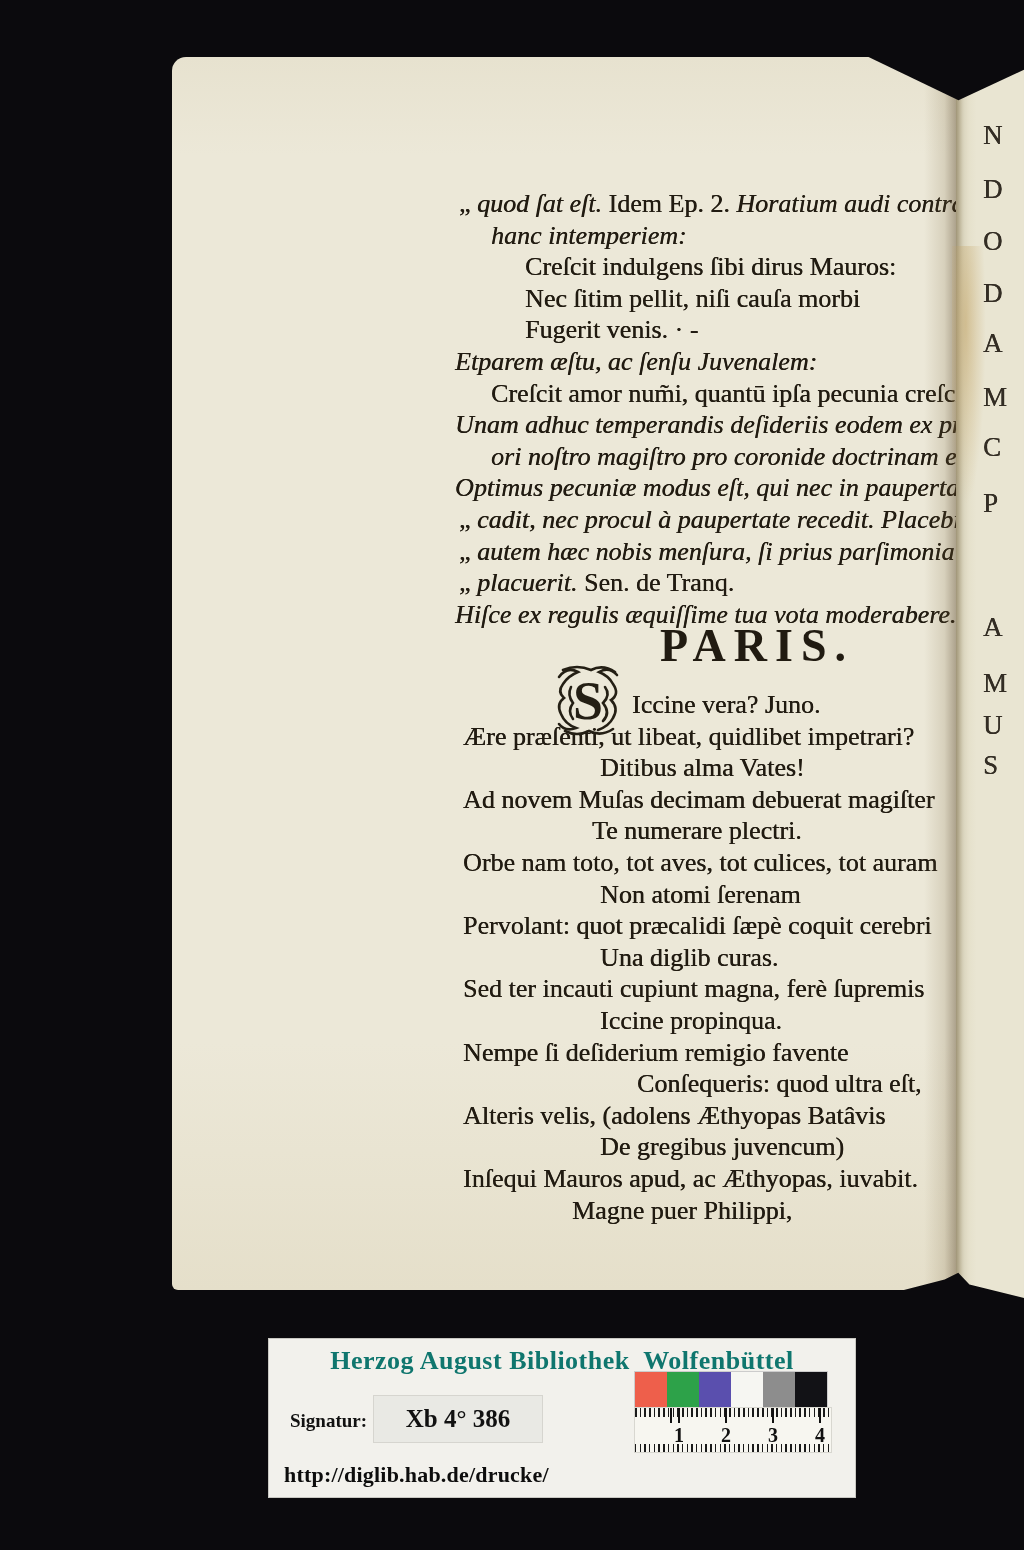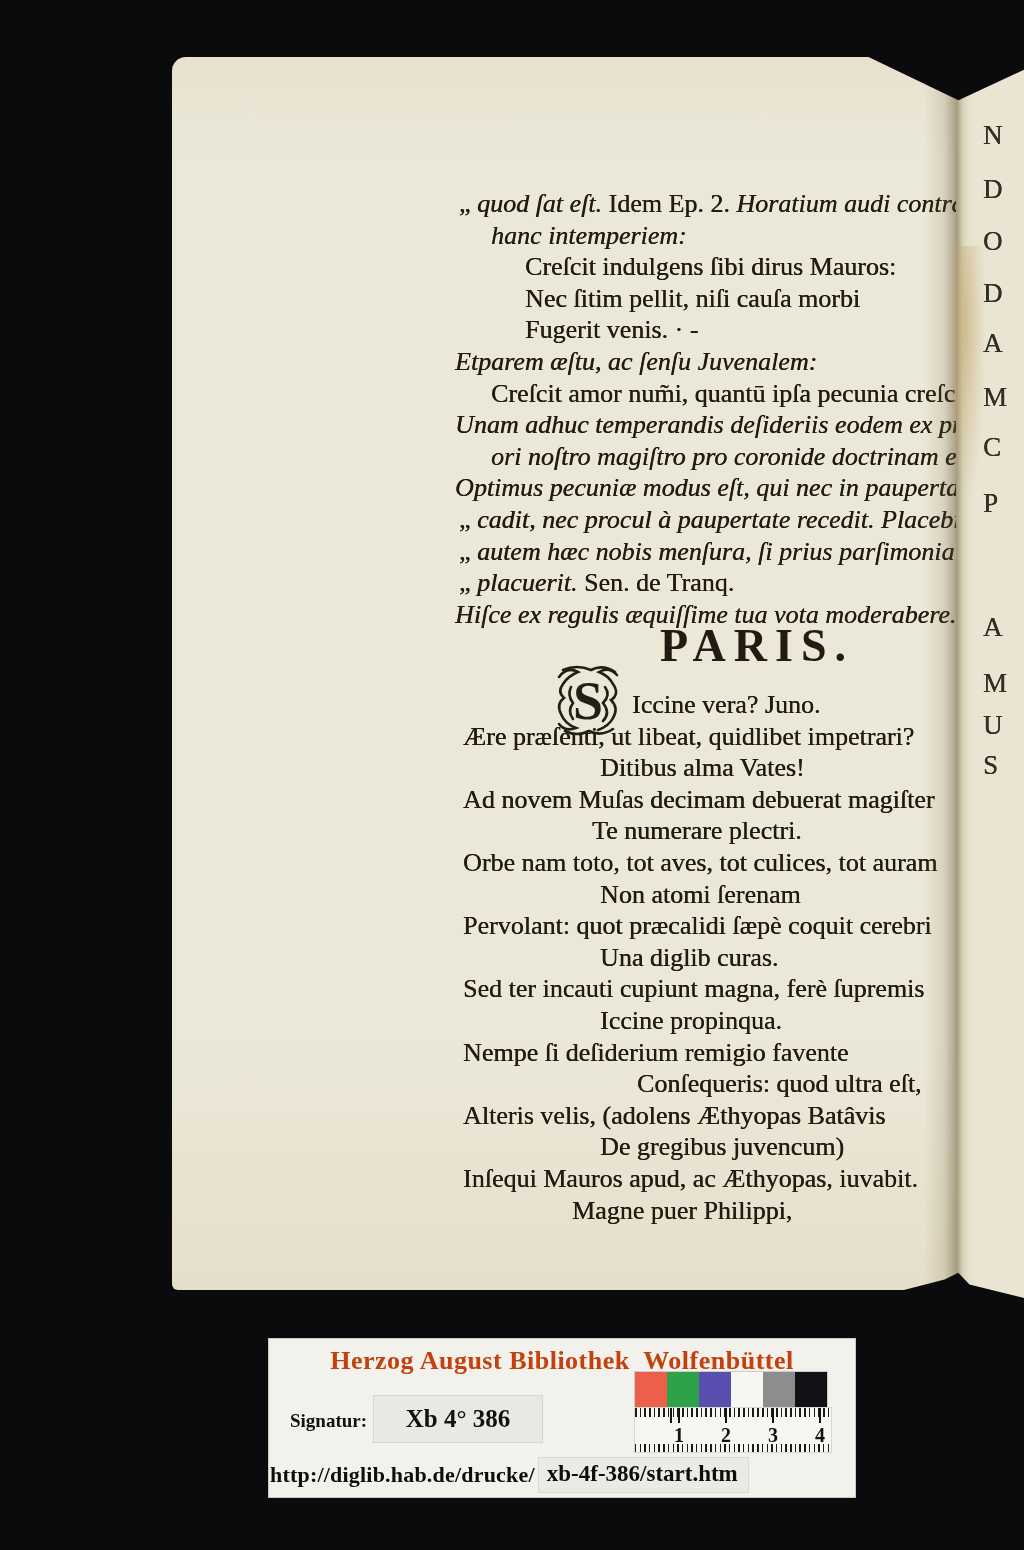--- a/index.html
+++ b/index.html
@@ -59,21 +59,21 @@
   .dropcap{position:absolute;left:98px;top:-26px;width:70px;height:74px;}
   
   .np-letter{position:absolute;left:27px;font-size:27px;color:#332d24;text-shadow:0.3px 0 0 currentColor;}
   
   .label-panel{
     position:absolute;left:268px;top:1338px;width:588px;height:160px;
     background:#f2f1ec;box-shadow:0 0 0 1px #c9c8c2 inset;
   }
   .label-title{
     position:absolute;left:0;top:8px;width:100%;text-align:center;
-    font-weight:bold;font-size:26px;color:#c2410c;white-space:pre;letter-spacing:0.5px;
+    font-weight:bold;font-size:26px;color:#0f766e;white-space:pre;letter-spacing:0.5px;
   }
   .sig-label{position:absolute;left:22px;top:72px;font-weight:bold;font-size:19px;color:#111;}
   .sig-sticker{
     position:absolute;left:106px;top:58px;width:168px;height:46px;
     background:#e9e9e4;box-shadow:0 0 0 1px #d6d5cf;
     display:flex;align-items:center;justify-content:center;
     font-weight:bold;font-size:25px;color:#111;
   }
   .colorbar{position:absolute;left:367px;top:34px;width:192px;height:36px;display:flex;box-shadow:0 0 0 1px #ccc;}
   .colorbar div{flex:1;}
@@ -89,21 +89,21 @@
   .ruler .cmticks{
     position:absolute;left:0;right:0;top:0;height:15px;
     background:repeating-linear-gradient(90deg,#111 0 2.4px,transparent 2.4px 47px);
     background-position-x:43px;
   }
   .ruler::after{ 
     content:"";position:absolute;left:0;right:0;bottom:0;height:8px;
     background:repeating-linear-gradient(90deg,#1a1a1a 0 1.4px,transparent 1.4px 4.7px);
   }
   .ruler .num{position:absolute;top:16px;font-weight:bold;font-size:20px;color:#111;transform:translateX(-50%);}
-  .url-row{position:absolute;left:2px;top:118px;height:38px;display:flex;align-items:center;}
+  .url-row{position:absolute;left:16px;top:118px;height:38px;display:flex;align-items:center;}
   .url-prefix{font-weight:bold;font-size:22px;color:#0d0d0d;letter-spacing:0.2px;}
   .url-sticker{
     margin-left:4px;background:#ebebe6;box-shadow:0 0 0 1px #d9d8d2;
     font-weight:bold;font-size:23px;color:#0d0d0d;padding:3px 10px 5px 8px;
   }
 </style>
 </head>
 <body>
 
 <div class="main-page">
@@ -200,15 +200,14 @@
     <div class="cmticks"></div>
     <div>
         <span class="num" style="left: 44px;">1</span>
         <span class="num" style="left: 91px;">2</span>
         <span class="num" style="left: 138px;">3</span>
         <span class="num" style="left: 185px;">4</span>
       </div>
   </div>
   <div class="url-row">
     <span class="url-prefix">http://diglib.hab.de/drucke/</span>
-    <span class="url-sticker">xb-4f-386/start.htm</span>
   </div>
 </div>
 
 </body></html>

